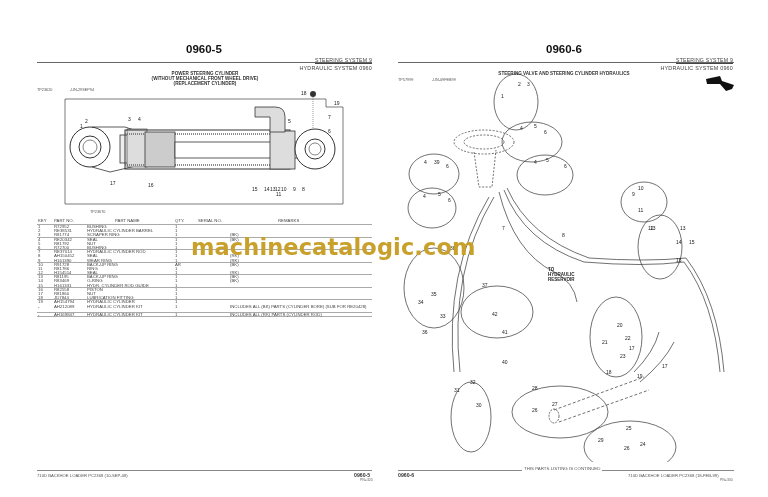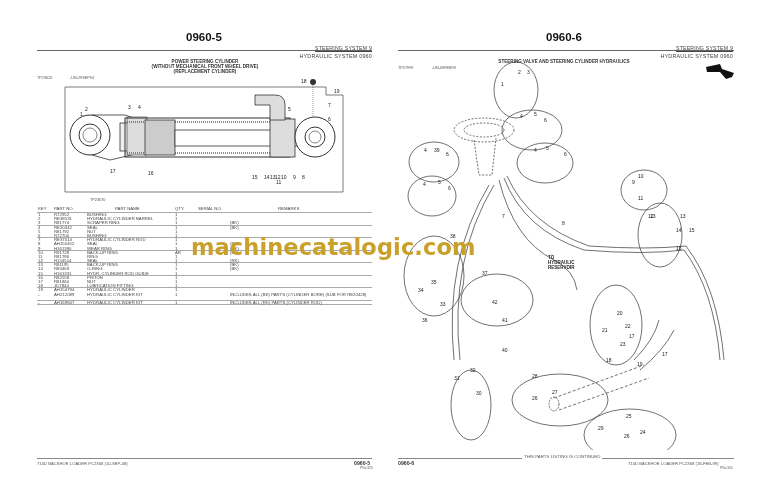--- a/index.html
+++ b/index.html
@@ -1,19 +1,19 @@
 <!DOCTYPE html>
 <html><head>
 <meta charset="utf-8">
 <style>
   * { box-sizing: border-box; margin: 0; padding: 0; }
   html, body { width: 768px; height: 497px; background: #ffffff; overflow: hidden; }
   body { font-family: "Liberation Sans", sans-serif; color: #222; position: relative; }
 
-  .page { position: absolute; top: 0; height: 387px; }
+  .page { position: absolute; top: 12px; height: 387px; }
   .page.left { left: 0; width: 384px; }
   .page.right { left: 384px; width: 384px; }
 
   .pg-title { position: absolute; top: 31px; font-size: 11.5px; font-weight: bold; color: #111; }
   .left .pg-title { left: 186px; }
   .right .pg-title { left: 162px; }
 
   .hdr-rule { position: absolute; top: 50px; height: 1px; background: #666; }
   .left .hdr-rule { left: 37px; width: 335px; }
   .right .hdr-rule { left: 14px; width: 336px; }

